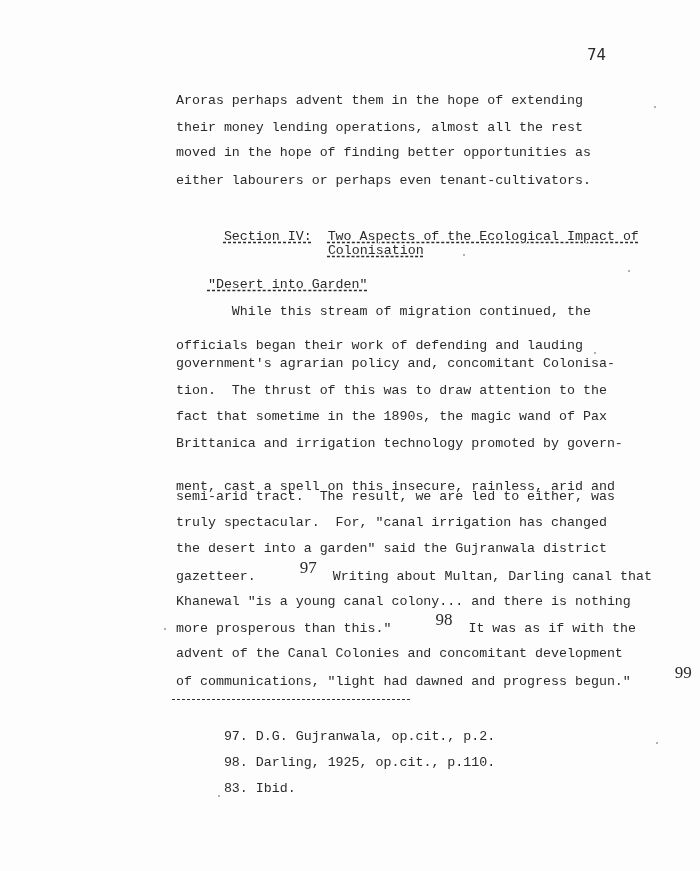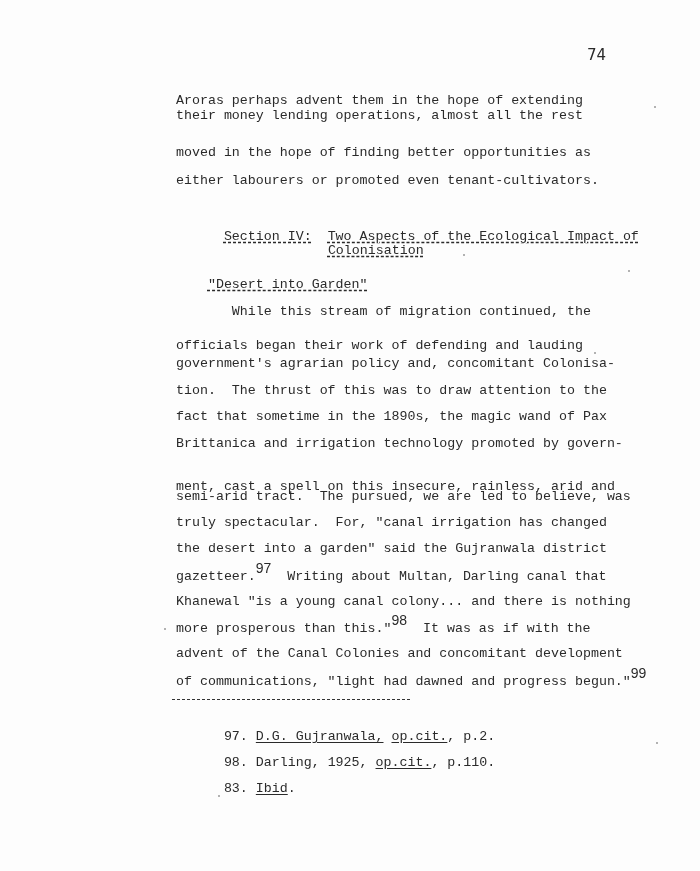--- a/index.html
+++ b/index.html
@@ -2,37 +2,37 @@
 <html><head>
 <meta charset="utf-8">
 <style>
   html, body { margin: 0; padding: 0; background: #ffffff; }
   body { width: 700px; height: 871px; position: relative; overflow: hidden;
          font-family: "Liberation Mono", "DejaVu Sans Mono", monospace; color: #2a2a2a; }
   .page { position: absolute; left: 0; top: 0; width: 700px; height: 871px; background: #fdfdfd; }
   .line { position: absolute; left: 176px; font-size: 13.3px; line-height: 16px; white-space: pre; letter-spacing: 0px; }
   .pageno { position: absolute; left: 587px; top: 46px; font-size: 15px; font-family: "DejaVu Sans", sans-serif; }
   .u { text-decoration: underline; text-decoration-style: dashed; text-underline-offset: 2px; text-align: center; }
-  .us { text-decoration: underline; text-underline-offset: 2px; }
-  sup { font-size: 14px; vertical-align: 7px; line-height: 0; font-family: Liberation Sans, sans-serif; }
+  .us { text-underline-offset: 2px; }
+  sup { font-size: 17px; vertical-align: 7px; line-height: 0; font-family: Liberation Serif, serif; margin-left: 44px; }
   .rule { position: absolute; left: 172px; top: 699px; width: 238px; border-top: 1.5px dashed #333; }
   .speck { position: absolute; width: 2px; height: 2px; background: #999; border-radius: 1px; }
 </style>
 </head>
 <body>
 
 <div class="page">
 
   <div class="pageno">74</div>
 
   <div>
     <div class="line" style="top:93px">Aroras perhaps advent them in the hope of extending</div>
-    <div class="line" style="top:108px">their money lending operations, almost all the rest</div>
+    <div class="line" style="top:120px">their money lending operations, almost all the rest</div>
     <div class="line" style="top:145px">moved in the hope of finding better opportunities as</div>
-    <div class="line" style="top:173px">either labourers or promoted even tenant-cultivators.</div>
+    <div class="line" style="top:173px">either labourers or perhaps even tenant-cultivators.</div>
   </div>
 
   <div>
     <div class="line" style="top:213px">
       <span class="u">Section IV:</span><span>  </span><span class="u">Two Aspects of the Ecological Impact of</span>
     </div>
     <div class="line" style="top:227px; left:280px">
       <span class="u">Colonisation</span>
     </div>
   </div>
@@ -42,21 +42,21 @@
   </div>
 
   <div>
     <div class="line" style="top:304px">       While this stream of migration continued, the</div>
     <div class="line" style="top:338px">officials began their work of defending and lauding</div>
     <div class="line" style="top:356px">government's agrarian policy and, concomitant Colonisa-</div>
     <div class="line" style="top:383px">tion.  The thrust of this was to draw attention to the</div>
     <div class="line" style="top:409px">fact that sometime in the 1890s, the magic wand of Pax</div>
     <div class="line" style="top:436px">Brittanica and irrigation technology promoted by govern-</div>
     <div class="line" style="top:479px">ment, cast a spell on this insecure, rainless, arid and</div>
-    <div class="line" style="top:489px">semi-arid tract.  The pursued, we are led to believe, was</div>
+    <div class="line" style="top:489px">semi-arid tract.  The result, we are led to either, was</div>
     <div class="line" style="top:515px">truly spectacular.  For, "canal irrigation has changed</div>
     <div class="line" style="top:541px">the desert into a garden" said the Gujranwala district</div>
     <div class="line" style="top:568px"><span>gazetteer.</span><sup>97</sup><span>  Writing about Multan, Darling canal that</span></div>
     <div class="line" style="top:594px">Khanewal "is a young canal colony... and there is nothing</div>
     <div class="line" style="top:620px"><span>more prosperous than this."</span><sup>98</sup><span>  It was as if with the</span></div>
     <div class="line" style="top:646px">advent of the Canal Colonies and concomitant development</div>
     <div class="line" style="top:673px"><span>of communications, "light had dawned and progress begun."</span><sup>99</sup></div>
   </div>
 
   <div class="rule"></div>

